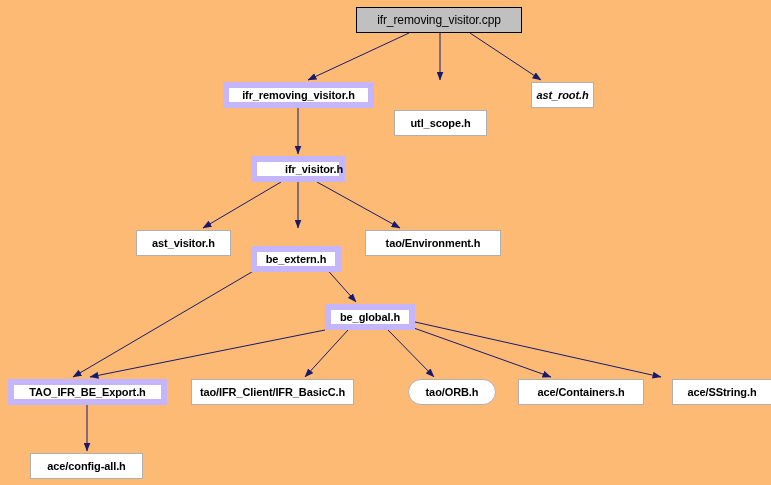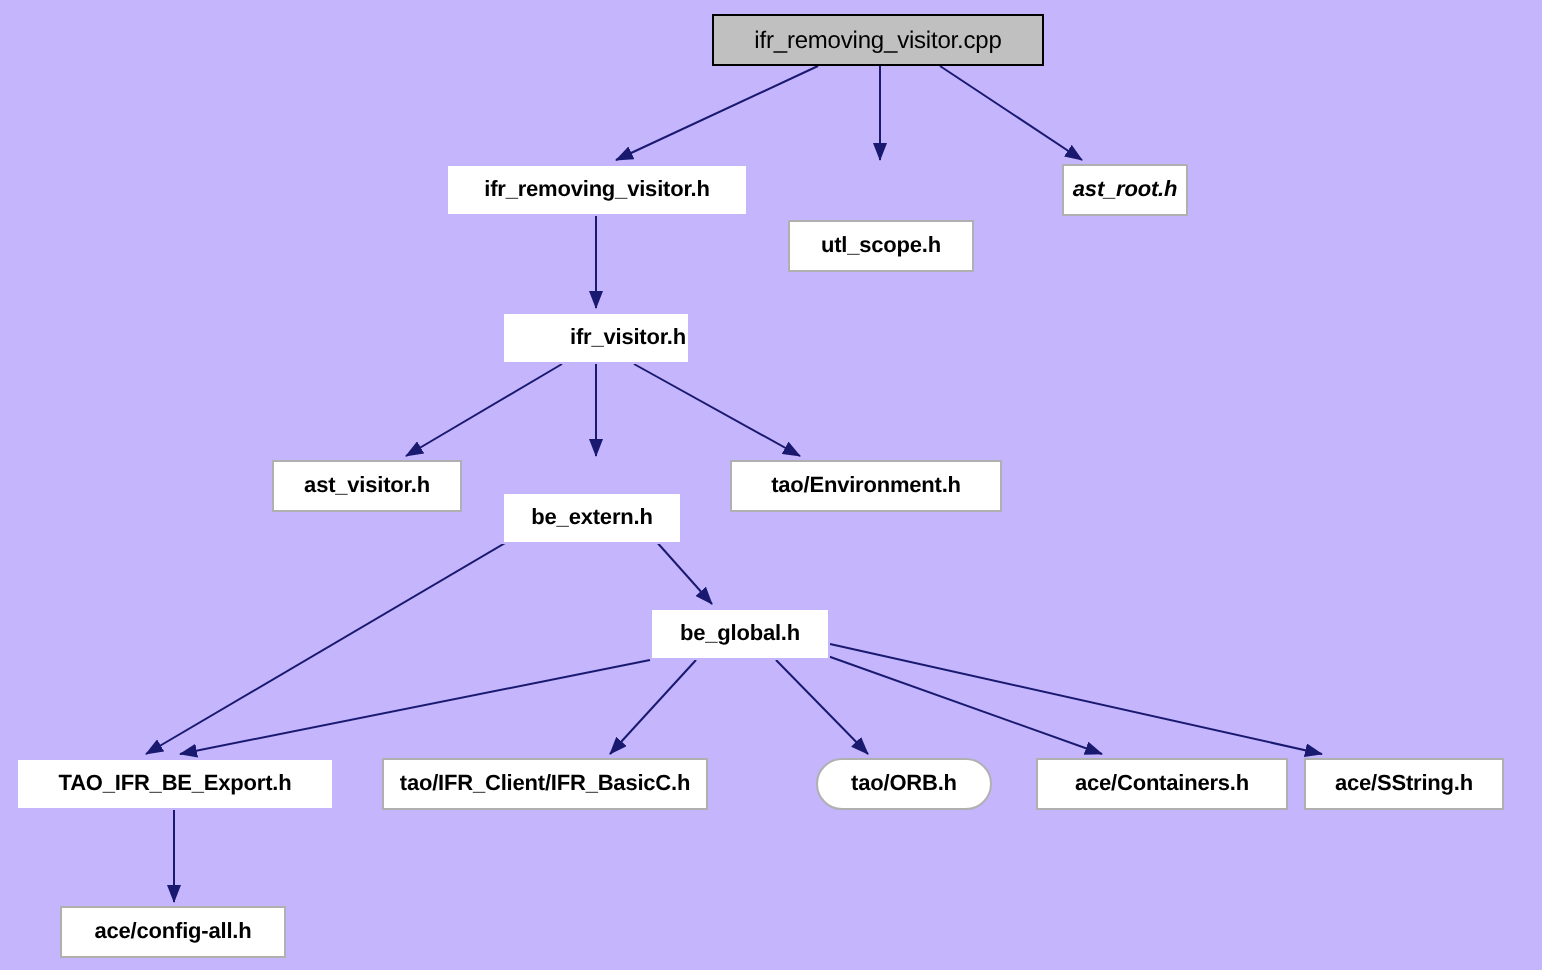--- a/index.html
+++ b/index.html
@@ -4,21 +4,21 @@
 <style>
   html, body {
     margin: 0;
     padding: 0;
     background: #ffffff;
   }
   #graph-root {
     position: relative;
     width: 771px;
     height: 485px;
-    background: #c4b5fd;
+    background: #fdba74;
     overflow: hidden;
     font-family: "Liberation Sans", sans-serif;
   }
   #edge-layer {
     position: absolute;
     left: 0;
     top: 0;
     width: 771px;
     height: 485px;
     pointer-events: none;
@@ -33,21 +33,21 @@
     font-size: 11px;
     line-height: 1;
     color: #000000;
     background: #ffffff;
     border: 1px solid #b0b0b0;
     font-weight: bold;
     letter-spacing: -0.1px;
     z-index: 5;
   }
   .node.solid {
-    border: 1px solid #c4b5fd;
+    border: 6px solid #c4b5fd;
   }
   .node.root {
     background: #c0c0c0;
     border: 1px solid #000000;
     font-weight: normal;
     font-size: 12px;
   }
   .node-label {
     display: block;
     padding: 0 6px;
@@ -114,20 +114,20 @@
       </div>
       <div class="node plain" style="left: 191px; top: 379px; width: 163px; height: 26px;">
         <span class="node-label">tao/IFR_Client/IFR_BasicC.h</span>
       </div>
       <div class="node plain" style="left: 408px; top: 379px; width: 88px; height: 26px; border-radius: 13px;">
         <span class="node-label">tao/ORB.h</span>
       </div>
       <div class="node plain" style="left: 518px; top: 379px; width: 126px; height: 26px;">
         <span class="node-label">ace/Containers.h</span>
       </div>
-      <div class="node plain" style="left: 652px; top: 379px; width: 100px; height: 26px;">
+      <div class="node plain" style="left: 672px; top: 379px; width: 100px; height: 26px;">
         <span class="node-label">ace/SString.h</span>
       </div>
       <div class="node plain" style="left: 30px; top: 453px; width: 113px; height: 26px;">
         <span class="node-label">ace/config-all.h</span>
       </div>
     </div>
 </div>
 
 </body></html>

